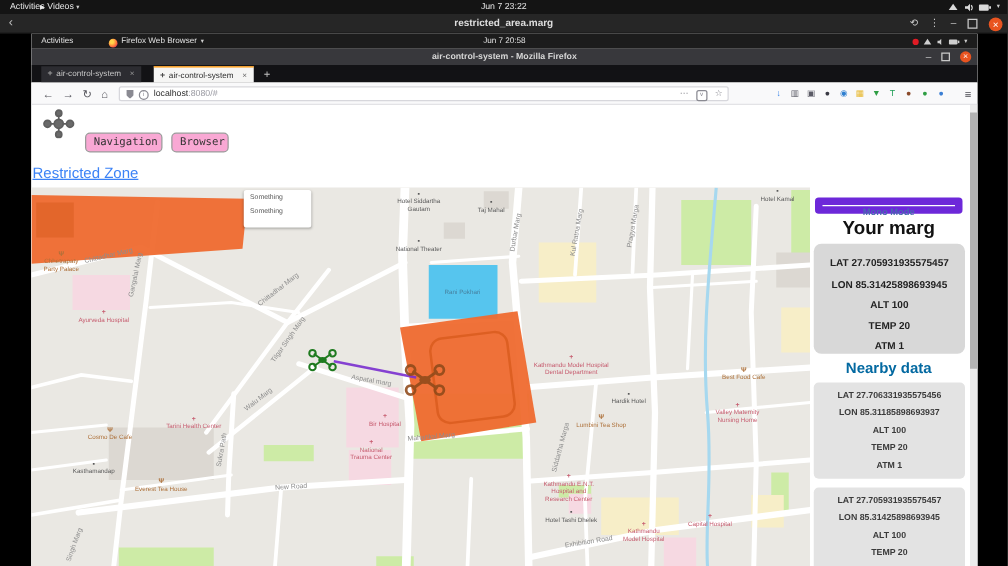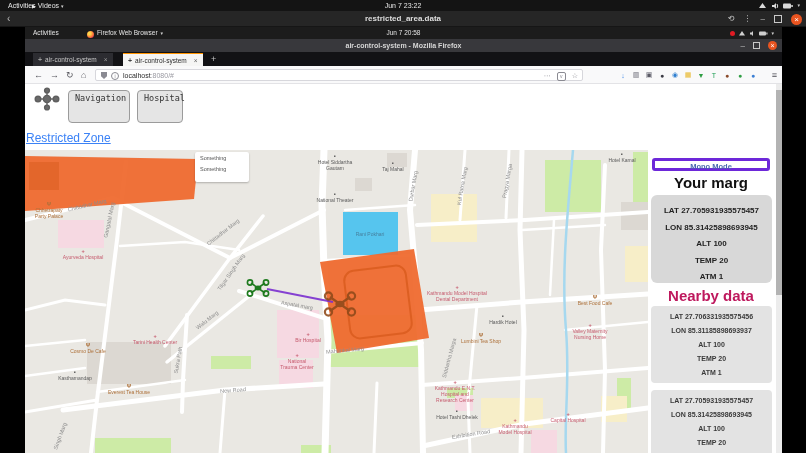--- a/index.html
+++ b/index.html
@@ -73,21 +73,21 @@
   .urlbar .inicons{position:absolute;right:4px;top:1px;display:flex;gap:6px;color:#7a7a82;font-size:7px;}
   .pocketbox{display:inline-block;width:7px;height:7px;border:1px solid #8a8a92;border-radius:2px;
              font-size:5px;line-height:6px;text-align:center;color:#8a8a92;margin-top:1px;}
   .exts{position:absolute;left:594px;top:0;height:18px;display:flex;align-items:center;gap:5px;font-size:7px;}
   .exts span{display:inline-block;width:8px;text-align:center;}
   .hamb{position:absolute;right:5px;top:0;height:18px;line-height:18px;color:#4a4a52;font-size:9px;}
 
   
   .page{position:absolute;left:0;top:57px;width:757px;height:369px;background:#fff;}
   .logo{position:absolute;left:8px;top:3px;}
-  .btn{position:absolute;top:6px;height:33px;border:1px solid #9b9b9b;border-radius:4px;background:#e5e5e5;
+  .btn{position:absolute;top:22px;height:16px;border:1px solid #9b9b9b;border-radius:4px;background:#f9a8d4;
        font-family:"DejaVu Sans Mono",monospace;font-size:8.5px;color:#333;text-align:center;line-height:14px;
        box-sizing:border-box;padding:0 6px;}
   .id-line{position:absolute;left:1px;top:30px;font-size:13px;color:#2da32d;}
   .rz-link{position:absolute;left:1px;top:47px;font-size:12px;color:#3b82f6;text-decoration:underline;}
 
   
   .map{position:absolute;left:0;top:66px;width:623px;height:303px;background:#eae8e3;overflow:hidden;}
   .map svg{position:absolute;left:0;top:0;}
   .lbl{position:absolute;font-size:5px;line-height:6px;white-space:pre-line;text-align:center;
        transform-origin:center;pointer-events:none;}
@@ -96,28 +96,28 @@
   .k-fd{color:#ad7039;}
   .k-hl{color:#c65b6e;}
   .k-ht{color:#5a5a5a;}
   .k-wt{color:#46809f;}
   .overlay-box{position:absolute;left:170px;top:2px;width:54px;height:30px;background:#fff;border-radius:2px;
                box-shadow:0 1px 2px rgba(0,0,0,.25);font-size:5.5px;color:#555;padding:3px 0 0 5px;box-sizing:border-box;}
   .overlay-box div{margin-bottom:5px;}
 
   
   .panel{position:absolute;left:625px;top:66px;width:127px;}
-  .mono-btn{position:absolute;left:2px;top:8px;width:118px;height:13px;background:#fff;border:3px solid #6d28d9;
+  .mono-btn{position:absolute;left:2px;top:8px;width:118px;height:13px;background:#fff;border:6px solid #6d28d9;
             border-radius:3px;color:#4a69b0;font-size:7.5px;font-weight:bold;text-align:center;line-height:12px;
             box-sizing:border-box;}
   .ptitle1{position:absolute;left:0;top:24px;width:122px;text-align:center;font-size:15px;font-weight:bold;color:#111;}
   .databox{position:absolute;left:1px;width:121px;border-radius:6px;background:#d8d8d8;box-sizing:border-box;}
   #your-data-box{top:45px;height:88px;padding-top:8px;}
   #your-data-box .row{font-size:8px;font-weight:bold;color:#222;text-align:center;line-height:16.5px;}
-  .ptitle2{position:absolute;left:0;top:137px;width:122px;text-align:center;font-size:15px;font-weight:bold;color:#be185d;}
+  .ptitle2{position:absolute;left:0;top:137px;width:122px;text-align:center;font-size:12px;font-weight:bold;color:#0369a1;}
   .nb-box{position:relative;width:121px;margin-left:1px;margin-bottom:7px;border-radius:4px;background:#e3e3e3;
           padding:4px 0 3px 0;}
   .nb-box .row{font-size:7px;font-weight:bold;color:#3a3a3a;text-align:center;line-height:14px;}
   #nearby-boxes{position:absolute;left:0;top:156px;width:123px;}
 
   
   .sb-track{position:absolute;left:751px;top:0;width:6px;height:369px;background:#ececec;}
   .sb-thumb{position:absolute;left:0;top:6px;width:6px;height:205px;background:#b3b3b3;}
 </style>
 </head>
@@ -140,21 +140,21 @@
       <svg width="10" height="8">
           <rect x="0" y="1.5" width="8" height="5" rx="1" fill="#d9d9d9"></rect>
           <rect x="8.3" y="3" width="1.5" height="2" fill="#d9d9d9"></rect>
         </svg>
       <span class="caret">▾</span>
     </span>
   </div>
 
   <div class="playerbar">
     <span class="back">‹</span>
-    <span class="ptitle">restricted_area.data</span>
+    <span class="ptitle">restricted_area.marg</span>
     <span class="pbicons">
       <span class="winbtn">⟲</span>
       <span class="winbtn">⋮</span>
       <span class="winbtn">–</span>
       <span class="maxbox"></span>
       <span class="closebtn">×</span>
     </span>
   </div>
 
   <div class="stage">
@@ -246,21 +246,21 @@
             <line x1="6" y1="12" x2="22" y2="12"></line>
               <line x1="14" y1="4" x2="14" y2="20"></line>
             <circle cx="14" cy="12" r="3.6"></circle>
               <circle cx="5" cy="12" r="2.8"></circle>
               <circle cx="23" cy="12" r="2.8"></circle>
             <circle cx="14" cy="3.5" r="2.4"></circle>
               <circle cx="14" cy="20.5" r="2.4"></circle>
           </g>
         </svg>
         <span class="btn" style="left:43px;width:62px;">Navigation</span>
-        <span class="btn" style="left:112px;width:46px;">Hospital</span>
+        <span class="btn" style="left:112px;width:46px;">Browser</span>
         <a class="rz-link">Restricted Zone</a>
 
         <div class="map">
           <svg width="623" height="303" viewBox="0 0 623 303">
 
             <g>
               <rect x="300" y="165" width="98" height="52" fill="#cdeba6"></rect>
               <rect x="520" y="10" width="56" height="52" fill="#cdeba6"></rect>
               <rect x="608" y="2" width="15" height="55" fill="#cdeba6"></rect>
               <rect x="186" y="206" width="40" height="13" fill="#cdeba6"></rect>

